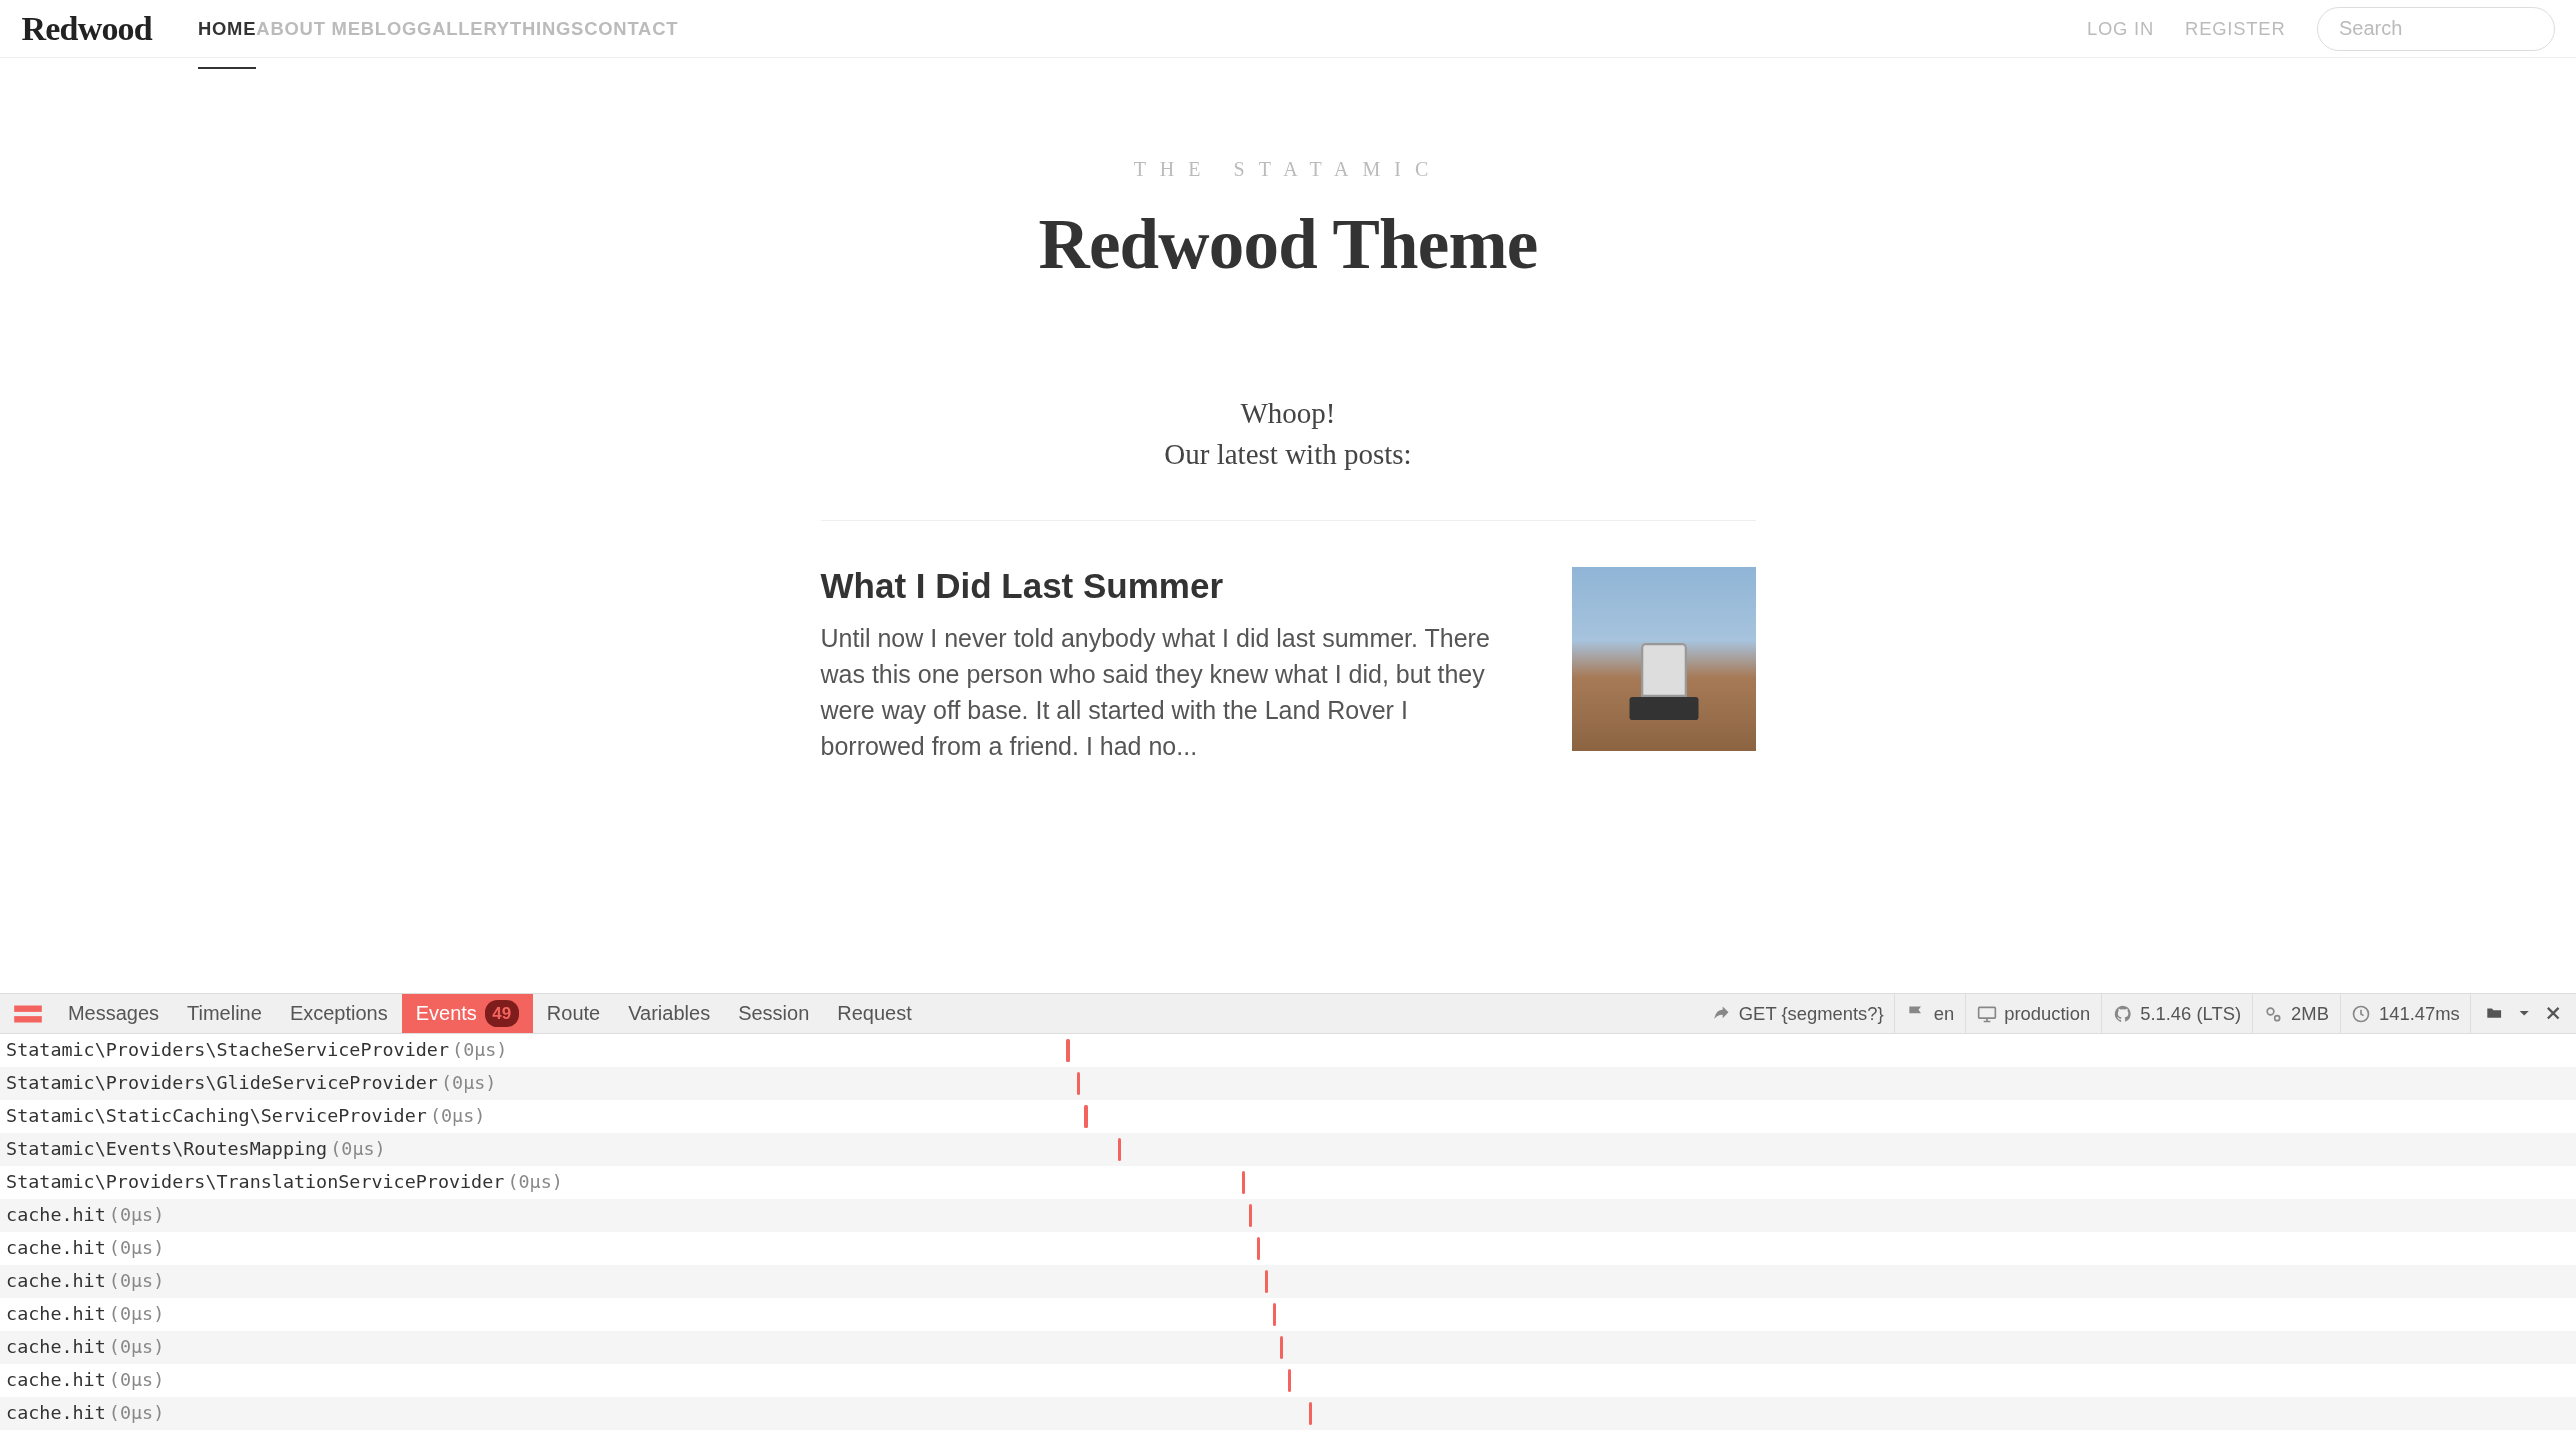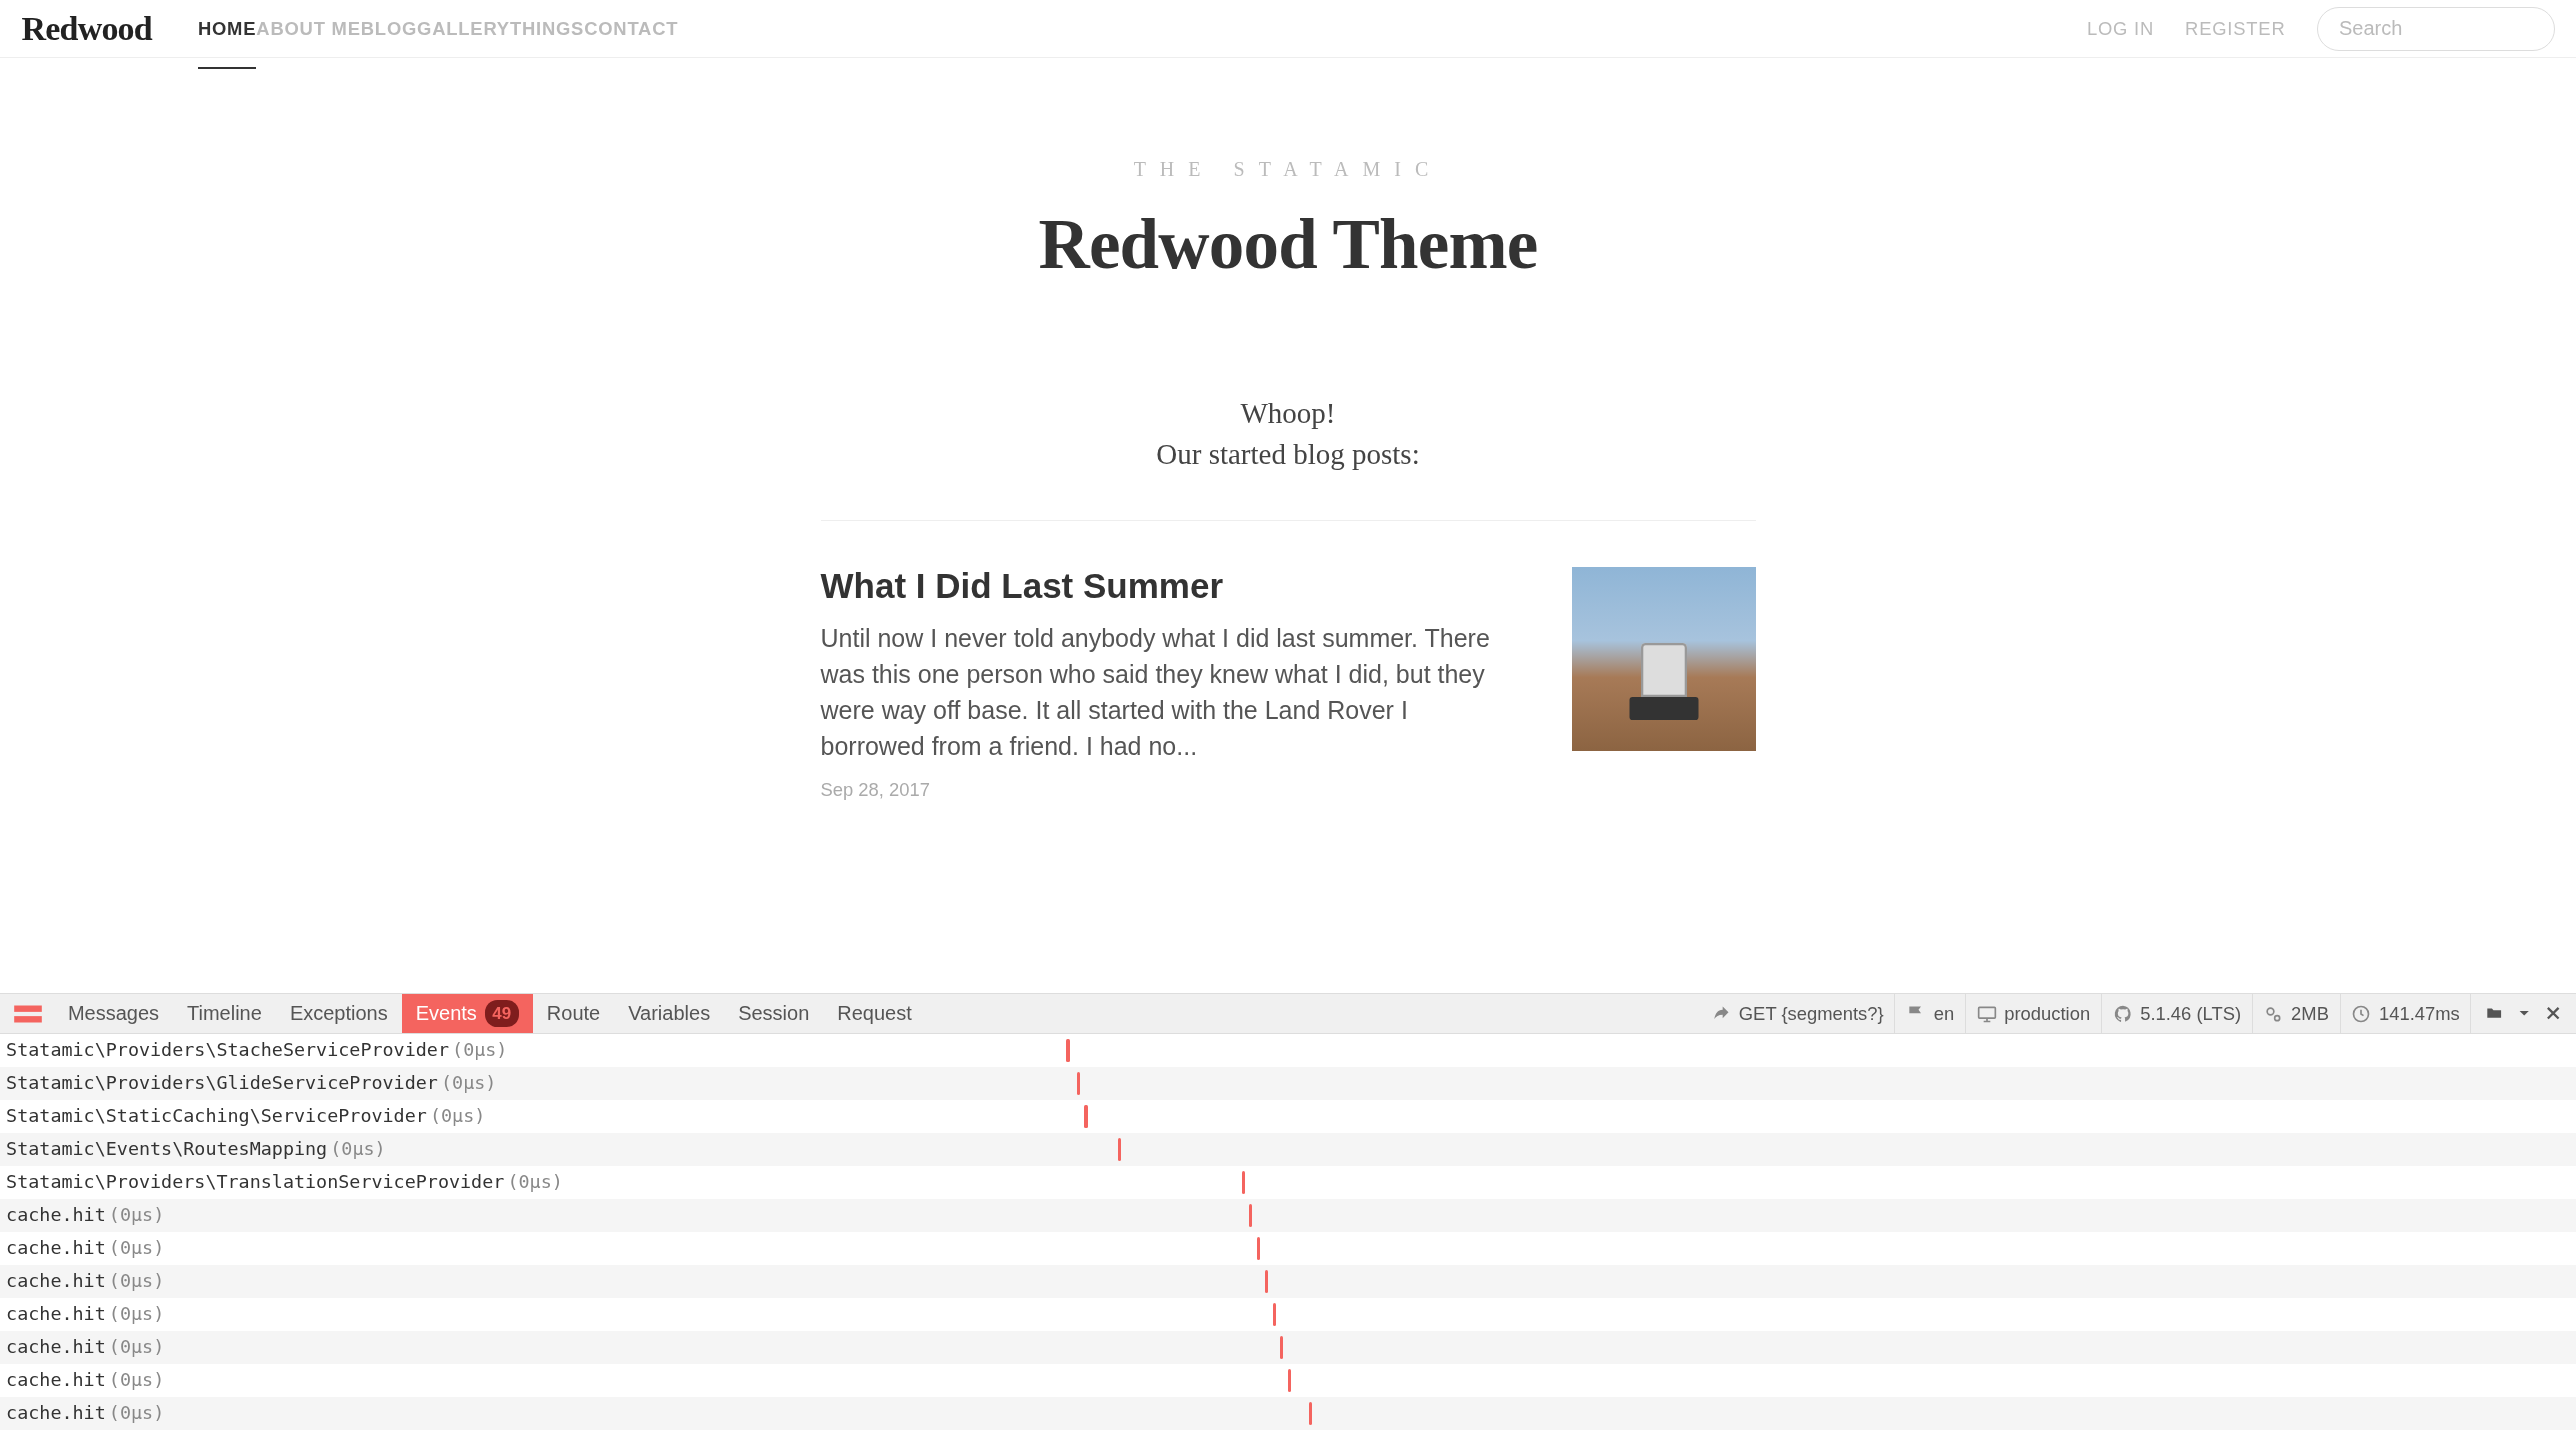--- a/index.html
+++ b/index.html
@@ -79,28 +79,27 @@
   </div>
 </header>
 
 <section class="hero">
   <div class="eyebrow">THE STATAMIC</div>
   <h1 class="hero-title">Redwood Theme</h1>
 </section>
 
 <section class="intro">
   <div class="intro-line">Whoop!</div>
-  <div class="intro-line">Our started blog posts:</div>
+  <div class="intro-line">Our latest with posts:</div>
 </section>
 
 <article class="post-wrap">
   <div class="post-text">
     <h2 class="post-title">What I Did Last Summer</h2>
     <p class="post-excerpt">Until now I never told anybody what I did last summer. There was this one person who said they knew what I did, but they were way off base. It all started with the Land Rover I borrowed from a friend. I had no...</p>
-    <div class="post-date">Sep 28, 2017</div>
   </div>
   <div class="post-thumb"></div>
 </article>
 
 <div class="debug">
   <div class="debug-toolbar">
     <div class="debug-logo">
       <svg viewBox="0 0 32 32">
           <rect x="3" y="8" width="26" height="6" fill="#f4645f"></rect>
           <rect x="3" y="18" width="26" height="6" fill="#f4645f"></rect>

